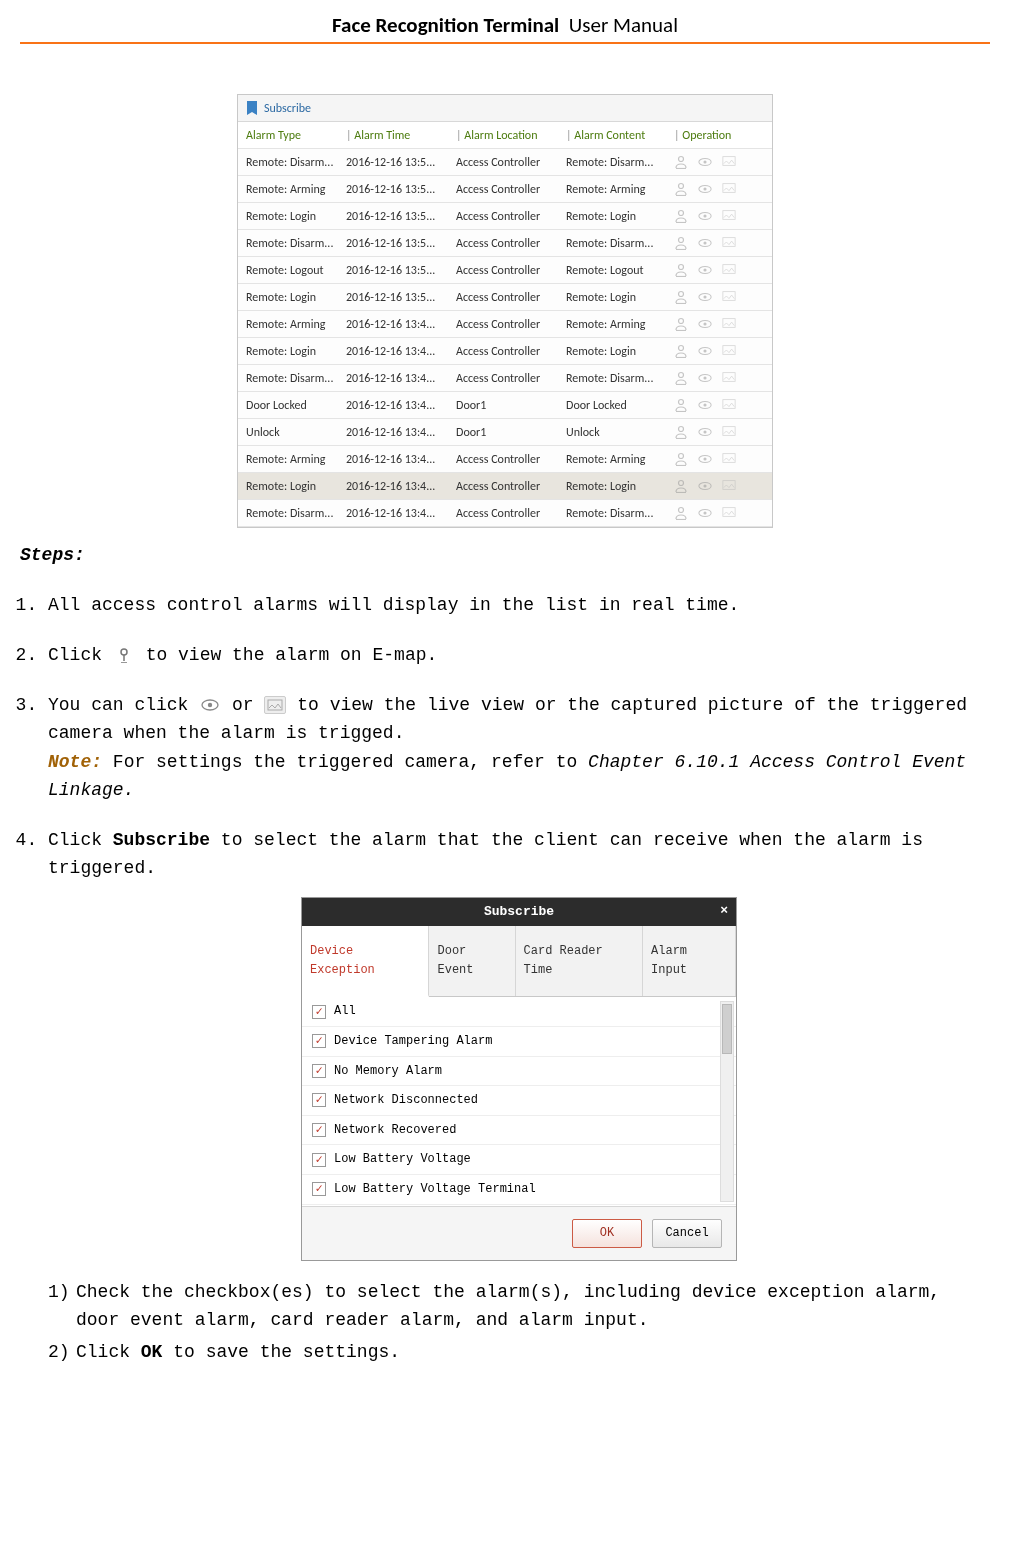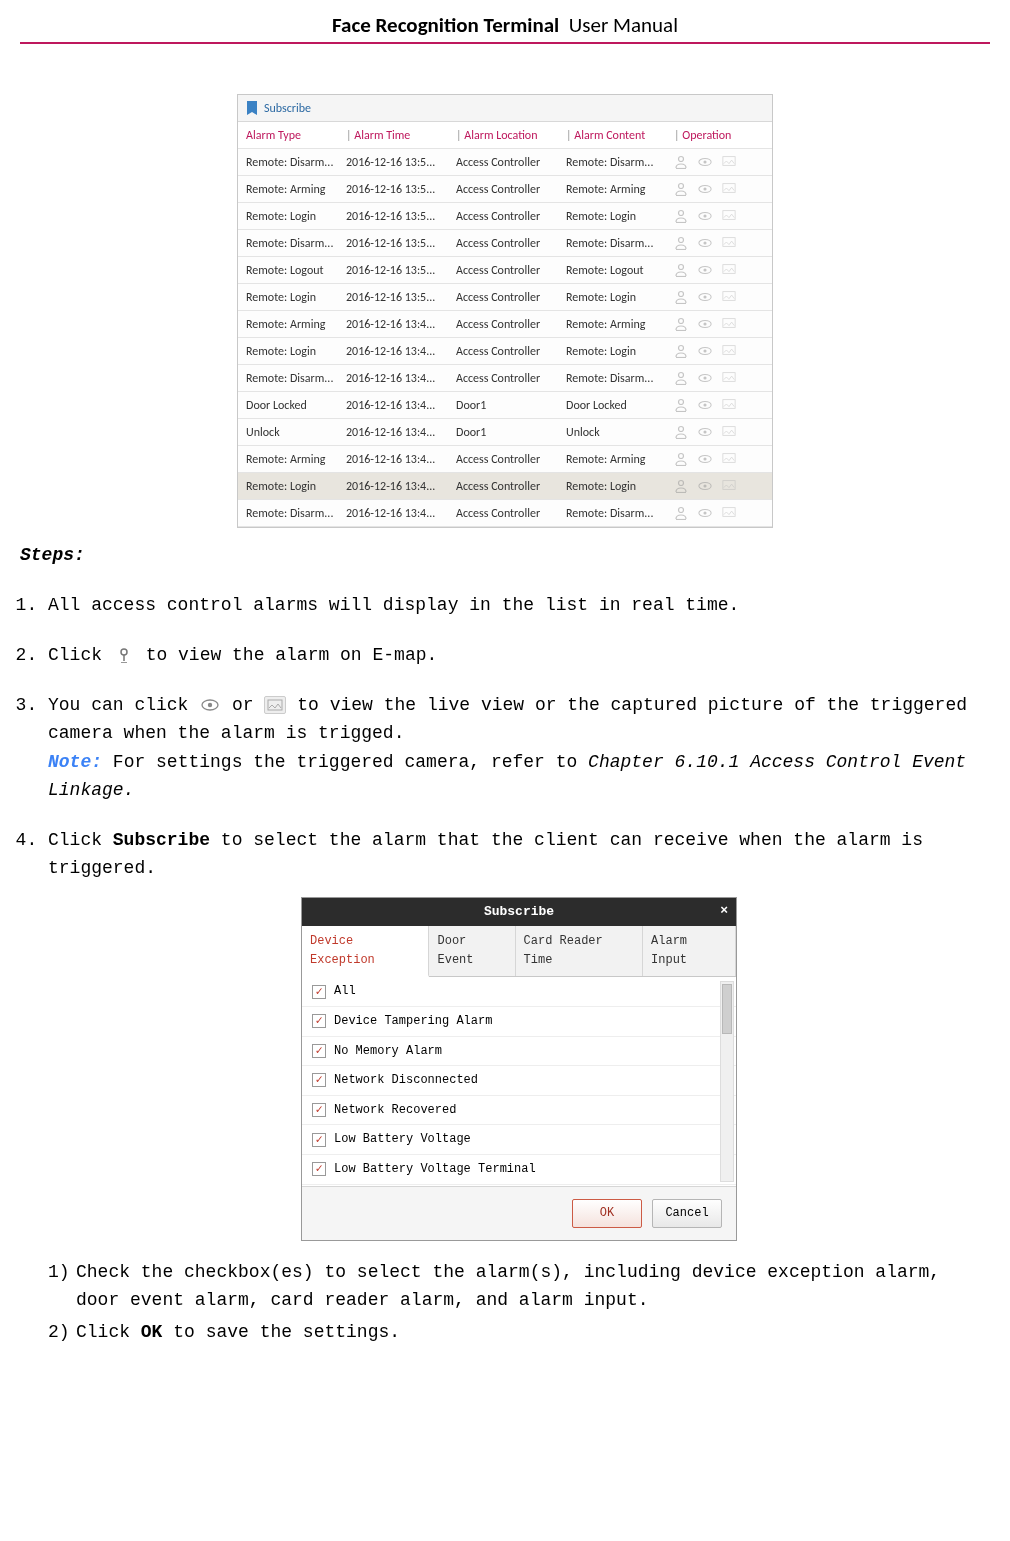--- a/index.html
+++ b/index.html
@@ -13,21 +13,21 @@
   .page {
     width: 1010px;
     min-height: 1541px;
     padding: 10px 20px 20px 20px;
     position: relative;
   }
   .header-title {
     text-align: center;
     font-size: 21px;
     padding: 2px 0 4px 0;
-    border-bottom: 2px solid #be185d;
+    border-bottom: 2px solid #f97316;
     margin-bottom: 50px;
   }
   .header-title b { font-weight: 700; }
   .page-number {
     position: absolute;
     bottom: 40px;
     left: 0; right: 0;
     text-align: center;
     font-size: 18px;
   }
@@ -56,21 +56,21 @@
   .bookmark-icon svg { display:block; }
   .alarm-head-row, .alarm-row {
     display: grid;
     grid-template-columns: 100px 110px 110px 108px 100px;
     align-items: center;
     border-bottom: 1px solid #e4e4e4;
     padding: 6px 8px;
     white-space: nowrap;
     overflow: hidden;
   }
-  .alarm-head-row { background: #fff; color:#be185d; }
+  .alarm-head-row { background: #fff; color:#4d7c0f; }
   .alarm-head-row span::before { content:"| "; color:#999; }
   .alarm-head-row span:first-child::before { content:""; }
   .alarm-row.sel { background:#e8e5de; }
   .alarm-row span {
     overflow: hidden;
     text-overflow: ellipsis;
   }
   .op-cell {
     display: flex;
     gap: 10px;
@@ -80,21 +80,21 @@
   .op-cell .ic { width:14px; height:14px; }
 
   .icon-person svg, .icon-eye svg, .icon-pic svg { display:block; }
 
   
   .content { font-size: 18px; line-height: 1.55; font-family: Liberation Mono, monospace; }
   .steps-label { font-style: italic; font-weight: 700; margin: 6px 0 4px 0; }
   ol.outer { margin: 0 0 0 4px; padding-left: 24px; }
   ol.outer > li { margin-bottom: 4px; margin-top: 22px; }
   ol.outer > li > .sub { margin-top: 2px; }
-  .note-red { color: #3b82f6; font-style: italic; font-weight:700; }
+  .note-red { color: #a16207; font-style: italic; font-weight:700; }
   .chapter-ref { font-style: italic; }
   .inline-icon {
     display: inline-flex;
     vertical-align: middle;
     width: 22px; height: 18px;
     align-items: center; justify-content: center;
   }
   .inline-icon.gray { background:#eee; border:1px solid #ccc; border-radius:2px; }
 
   ol.inner { list-style: none; padding-left: 28px; margin: 6px 0 0 0; }
@@ -122,21 +122,21 @@
     position: absolute; right: 8px; top: 3px;
     color: #fff; font-weight: 700;
   }
   .dialog-tabs {
     display: flex;
     border-bottom: 1px solid #c8c8c8;
     background: #f2f2f2;
     font-size: 12px;
   }
   .dialog-tabs .tab {
-    padding: 6px 8px;
+    padding: 16px 8px;
     border-right: 1px solid #d6d6d6;
     color: #333;
   }
   .dialog-tabs .tab.active {
     color: #c0392b;
     background: #fff;
     border-bottom: 2px solid #fff;
     margin-bottom: -1px;
   }
   .dialog-body {

